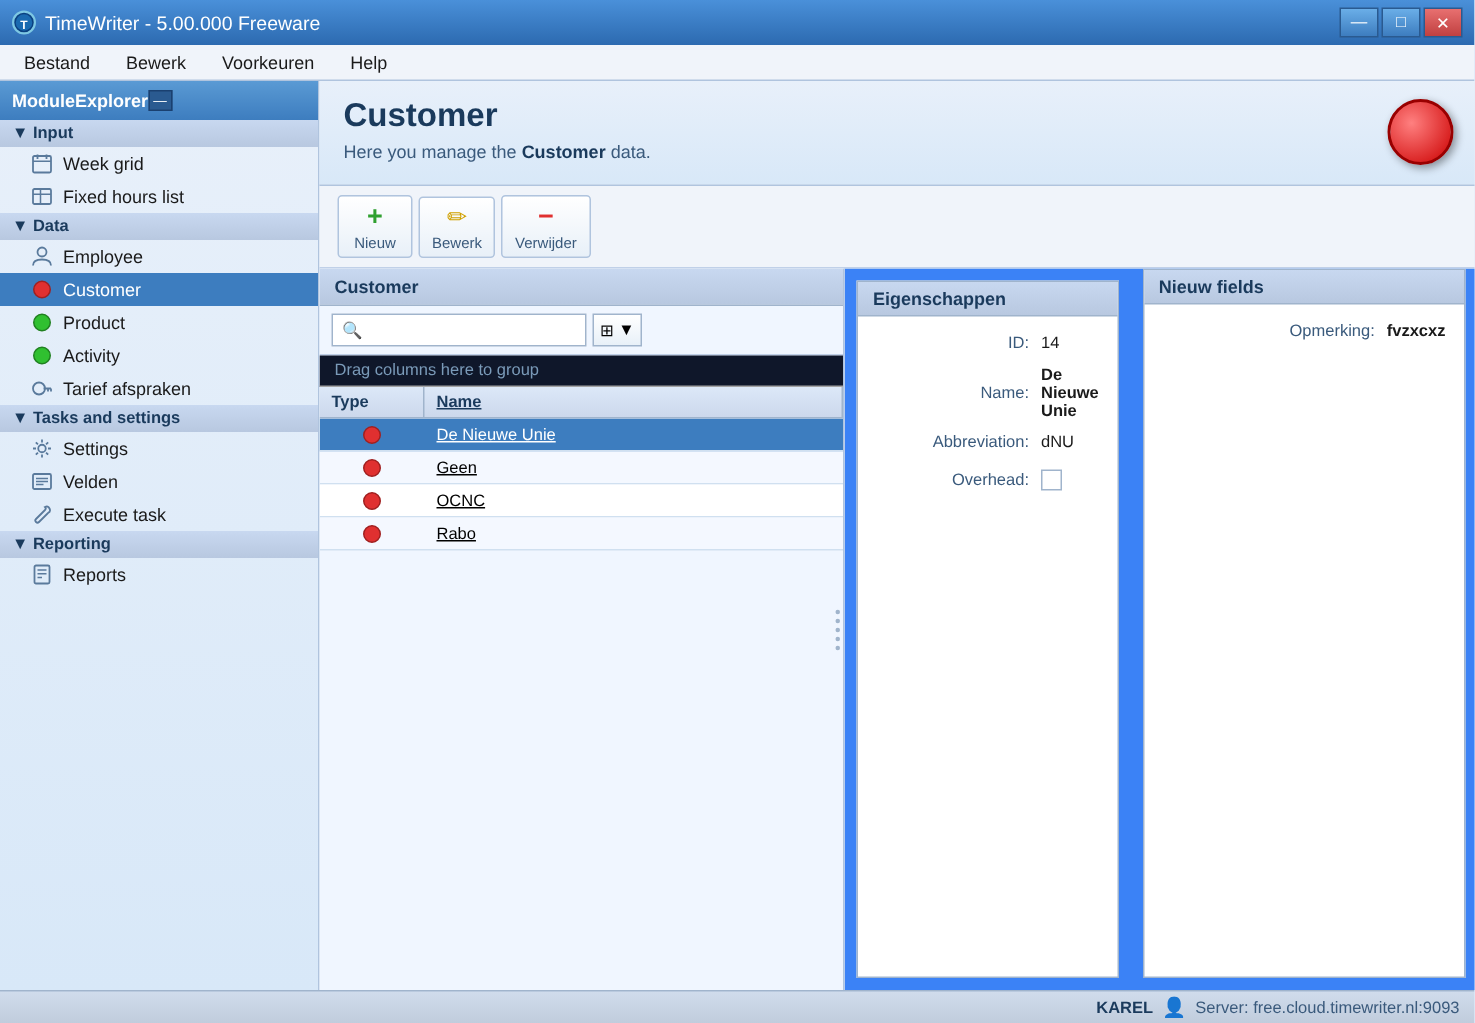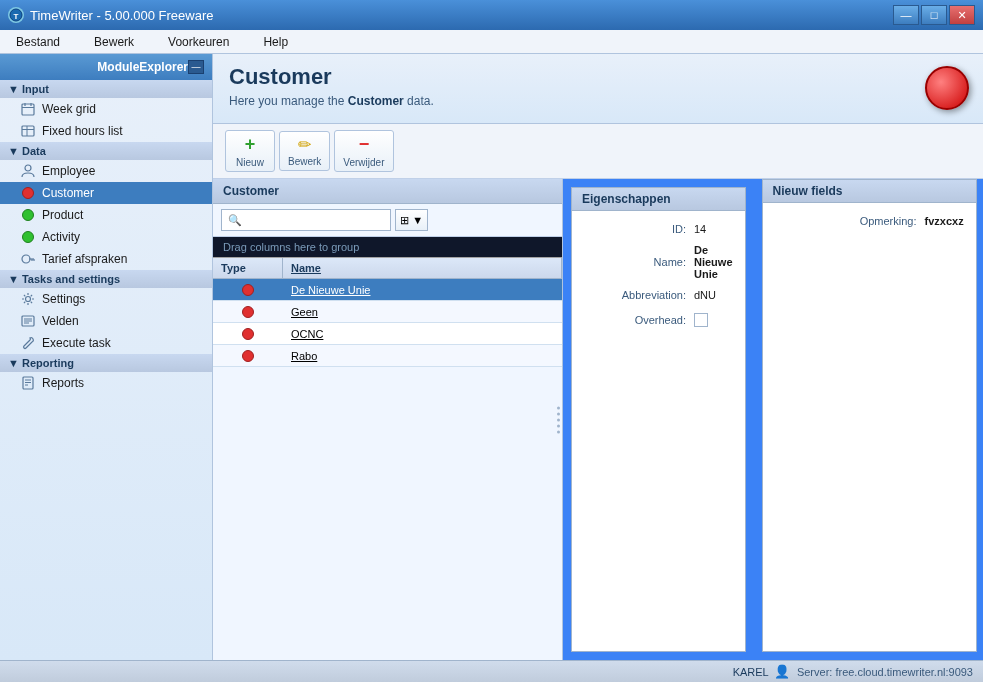--- a/index.html
+++ b/index.html
@@ -23,21 +23,21 @@
     .title-btn.close { background: linear-gradient(to bottom, #e87070, #c04040); }
 
     
     .menu-bar {
       background: #f0f4fa;
       border-bottom: 1px solid #b0c4de;
       height: 24px;
       display: flex;
       align-items: center;
       padding: 0 8px;
-      gap: 18px;
+      gap: 8px;
     }
     .menu-item { padding: 2px 8px; cursor: pointer; font-size: 12px; color: #1a1a1a; border-radius: 2px; }
 
     
     .main-layout {
       display: flex;
       height: calc(682px - 30px - 24px - 22px);
     }
 
     
@@ -49,21 +49,21 @@
       flex-shrink: 0;
     }
     .sidebar-header {
       background: linear-gradient(to bottom, #5a9ad4, #3d7dbf);
       color: white;
       padding: 4px 8px;
       font-size: 12px;
       font-weight: bold;
       display: flex;
       align-items: center;
-      justify-content: flex-end;
+      justify-content: flex-start;
       height: 26px;
     }
     .sidebar-minimize { width: 16px; height: 14px; background: #2a5a90; border: 1px solid #1a4070; color: white; font-size: 9px; cursor: pointer; display: flex; align-items: center; justify-content: center; }
     .sidebar-section { }
     .sidebar-section-header {
       background: linear-gradient(to bottom, #c8d8f0, #b8c8e0);
       padding: 3px 8px;
       font-weight: bold;
       font-size: 11px;
       color: #1a3a5c;
@@ -315,21 +315,21 @@
       background: linear-gradient(to bottom, #d0dcec, #c0ccdc);
       border-top: 1px solid #a0b4cc;
       display: flex;
       align-items: center;
       justify-content: flex-end;
       padding: 0 10px;
       gap: 6px;
       font-size: 11px;
       color: #3a5a7c;
     }
-    .status-user { font-weight: normal; color: #1a3a5c; }
+    .status-user { font-weight: bold; color: #1a3a5c; }
     .status-person-icon { font-size: 13px; color: #5a7a9c; }
   </style>
 </head>
 <body>
 
 <div class="title-bar">
   <div class="title-bar-left">
     <div class="title-icon">
       <svg width="14" height="14" viewBox="0 0 14 14">
           <circle cx="7" cy="7" r="6" fill="#1a6ab0" stroke="#0a4080" stroke-width="1"></circle>

